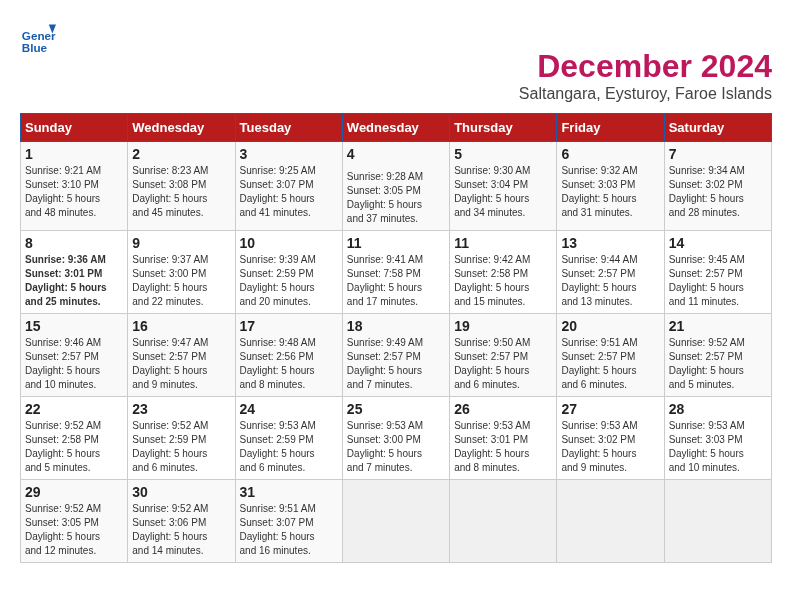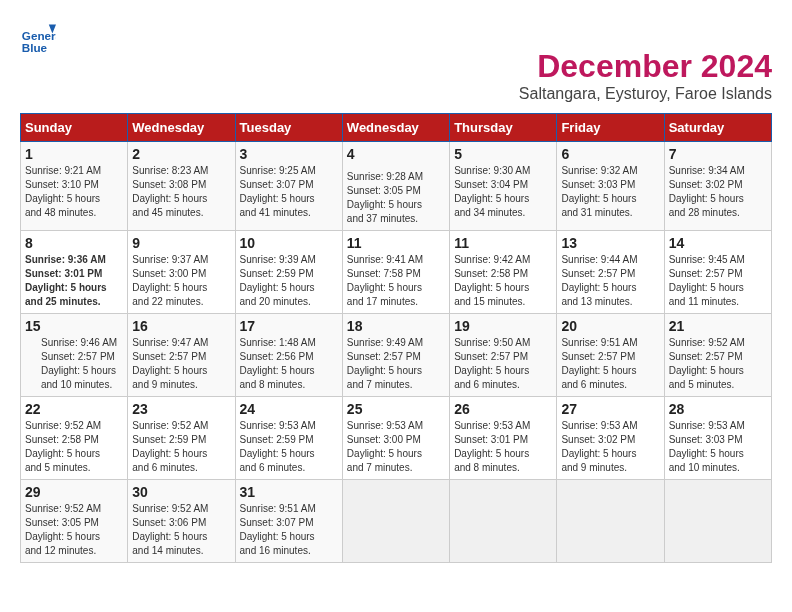--- a/index.html
+++ b/index.html
@@ -210,35 +210,35 @@
           <span class="day-num">14</span>
           <div class="day-info" style="white-space: pre-line;">Sunrise: 9:45 AM
 Sunset: 2:57 PM
 Daylight: 5 hours
 and 11 minutes.</div>
         </td>
       </tr>
       <tr>
         <td>
           <span class="day-num">15</span>
-          <div class="day-info" style="white-space: pre-line; margin-left: 16px;">Sunrise: 9:46 AM
+          <div class="day-info" style="white-space: pre-line;">Sunrise: 9:46 AM
 Sunset: 2:57 PM
 Daylight: 5 hours
 and 10 minutes.</div>
         </td>
         <td>
           <span class="day-num">16</span>
           <div class="day-info" style="white-space: pre-line;">Sunrise: 9:47 AM
 Sunset: 2:57 PM
 Daylight: 5 hours
 and 9 minutes.</div>
         </td>
         <td>
           <span class="day-num">17</span>
-          <div class="day-info" style="white-space: pre-line;">Sunrise: 1:48 AM
+          <div class="day-info" style="white-space: pre-line;">Sunrise: 9:48 AM
 Sunset: 2:56 PM
 Daylight: 5 hours
 and 8 minutes.</div>
         </td>
         <td>
           <span class="day-num">18</span>
           <div class="day-info" style="white-space: pre-line;">Sunrise: 9:49 AM
 Sunset: 2:57 PM
 Daylight: 5 hours
 and 7 minutes.</div>

